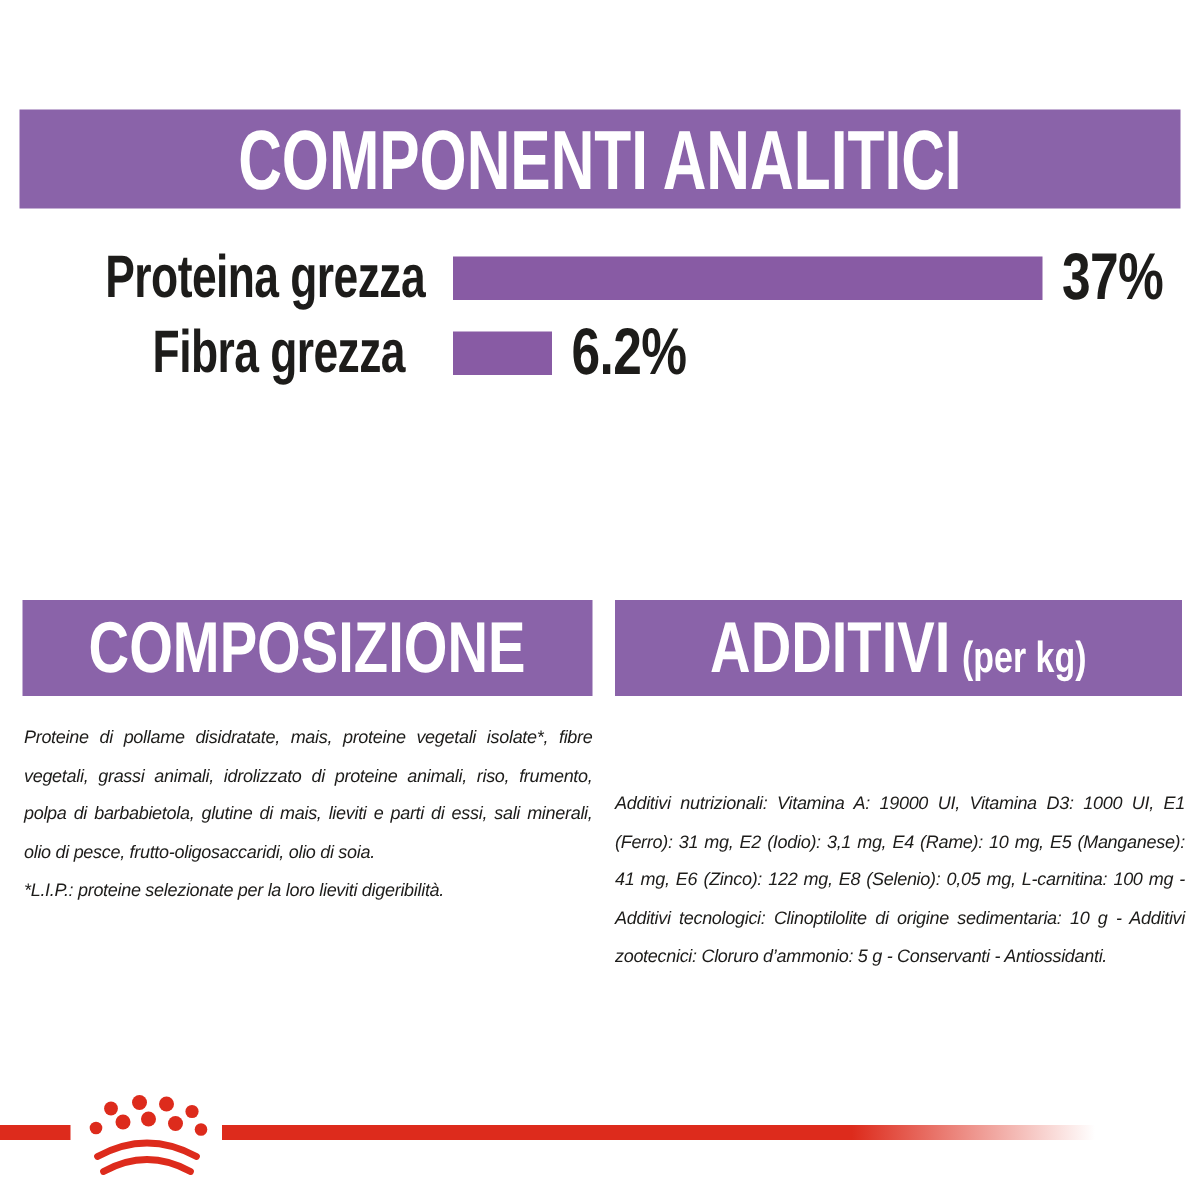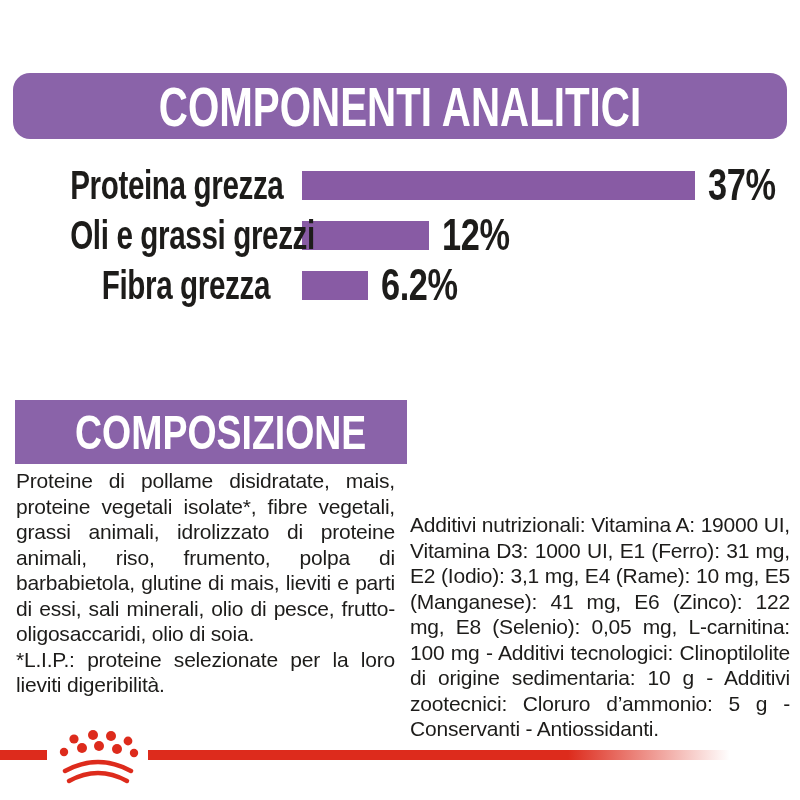--- a/index.html
+++ b/index.html
@@ -1,45 +1,45 @@
 <!DOCTYPE html>
 <html><head>
 <meta charset="utf-8">
 <style>
   html,body{margin:0;padding:0;background:#ffffff;}
   .page{position:relative;width:800px;height:800px;background:#ffffff;overflow:hidden;
         font-family:"Liberation Sans",sans-serif;color:#1d1c1a;}
 
   
   .banner{position:absolute;left:13px;top:73px;width:774px;height:66px;
-          display:flex;align-items:center;justify-content:center;border-radius:17px;}
+          display:flex;align-items:center;justify-content:center;}
   .banner h1{margin:0;color:#ffffff;font-size:56px;font-weight:bold;white-space:nowrap;
              transform:scaleX(0.72);transform-origin:center center;letter-spacing:0px;}
 
   
   .chart{position:absolute;left:0;top:160px;width:800px;}
   .chart-row{display:flex;align-items:center;height:50px;}
   .chart-label{width:270px;flex:0 0 270px;text-align:right;white-space:nowrap;
                font-size:40px;font-weight:bold;color:#1d1c1a;
                transform:scaleX(0.74);transform-origin:right center;letter-spacing:-0.5px;}
   .chart-bar{height:29px;margin-left:32px;flex:0 0 auto;}
   .chart-value{margin-left:13px;font-size:44px;font-weight:bold;white-space:nowrap;
                transform:scaleX(0.78);transform-origin:left center;letter-spacing:-0.5px;}
 
   
-  .sec{position:absolute;top:400px;height:64px;display:flex;align-items:center;justify-content:flex-end;padding-left:12px;}
+  .sec{position:absolute;top:400px;height:64px;display:flex;align-items:center;justify-content:center;}
   .sec h2{margin:0;color:#ffffff;font-size:48px;font-weight:bold;white-space:nowrap;
           transform:scaleX(0.78);transform-origin:center center;display:flex;align-items:baseline;}
   .sec-left{left:15px;width:380px;}
   .sec-right{left:410px;width:378px;}
   .sec .suffix{font-size:29px;font-weight:bold;margin-left:10px;}
 
   
-  .col{position:absolute;top:468px;font-size:21px;line-height:25.5px;
-       text-align:justify;color:#1d1c1a;letter-spacing:-0.2px;}
+  .col{position:absolute;top:479px;font-size:12px;line-height:25.5px;
+       text-align:justify;color:#1d1c1a;letter-spacing:-0.2px;font-style:italic;}
   .col p{margin:0;}
   .col-left{left:16px;width:379px;}
   .col-right{left:410px;width:380px;margin-top:44px;}
 
   
   .line-left{position:absolute;left:0;top:750px;width:47px;height:10px;}
   .line-right{position:absolute;left:148px;top:750px;width:600px;height:10px;}
   .crown{position:absolute;left:48px;top:724px;width:100px;height:72px;}
 </style>
 </head>
@@ -51,37 +51,38 @@
     <h1>COMPONENTI ANALITICI</h1>
   </header>
 
   <section class="chart">
       <div class="chart-row">
         <div class="chart-label">Proteina grezza</div>
         <div class="chart-bar" style="width: 393px; background: rgb(136, 91, 164);"></div>
         <div class="chart-value">37%</div>
       </div>
       <div class="chart-row">
-        <div class="chart-label">Oli e grassi grezzi</div>
-        <div class="chart-bar" style="width: 127.459px; background: rgb(136, 91, 164);"></div>
-        <div class="chart-value">12%</div>
-      </div>
-      <div class="chart-row">
         <div class="chart-label">Fibra grezza</div>
         <div class="chart-bar" style="width: 65.8541px; background: rgb(136, 91, 164);"></div>
         <div class="chart-value">6.2%</div>
       </div>
     </section>
 
   <section class="sec sec-left" style="background: rgb(138, 99, 169);">
     <h2>
         <span>COMPOSIZIONE</span>
       </h2>
   </section>
 
+  <section class="sec sec-right" style="background: rgb(138, 99, 169);">
+    <h2>
+        <span>ADDITIVI</span>
+        <span class="suffix">(per kg)</span>
+      </h2>
+  </section>
 
   <div class="col col-left">
     <p>Proteine di pollame disidratate, mais, proteine vegetali isolate*, fibre vegetali, grassi animali, idrolizzato di proteine animali, riso, frumento, polpa di barbabietola, glutine di mais, lieviti e parti di essi, sali minerali, olio di pesce, frutto-oligosaccaridi, olio di soia.</p>
     <p>*L.I.P.: proteine selezionate per la loro lieviti digeribilità.</p>
   </div>
 
   <div class="col col-right">
     <p>Additivi nutrizionali: Vitamina A: 19000 UI, Vitamina D3: 1000 UI, E1 (Ferro): 31 mg, E2 (Iodio): 3,1 mg, E4 (Rame): 10 mg, E5 (Manganese): 41 mg, E6 (Zinco): 122 mg, E8 (Selenio): 0,05 mg, L-carnitina: 100 mg - Additivi tecnologici: Clinoptilolite di origine sedimentaria: 10 g - Additivi zootecnici: Cloruro d’ammonio: 5 g - Conservanti - Antiossidanti.</p>
   </div>
 

